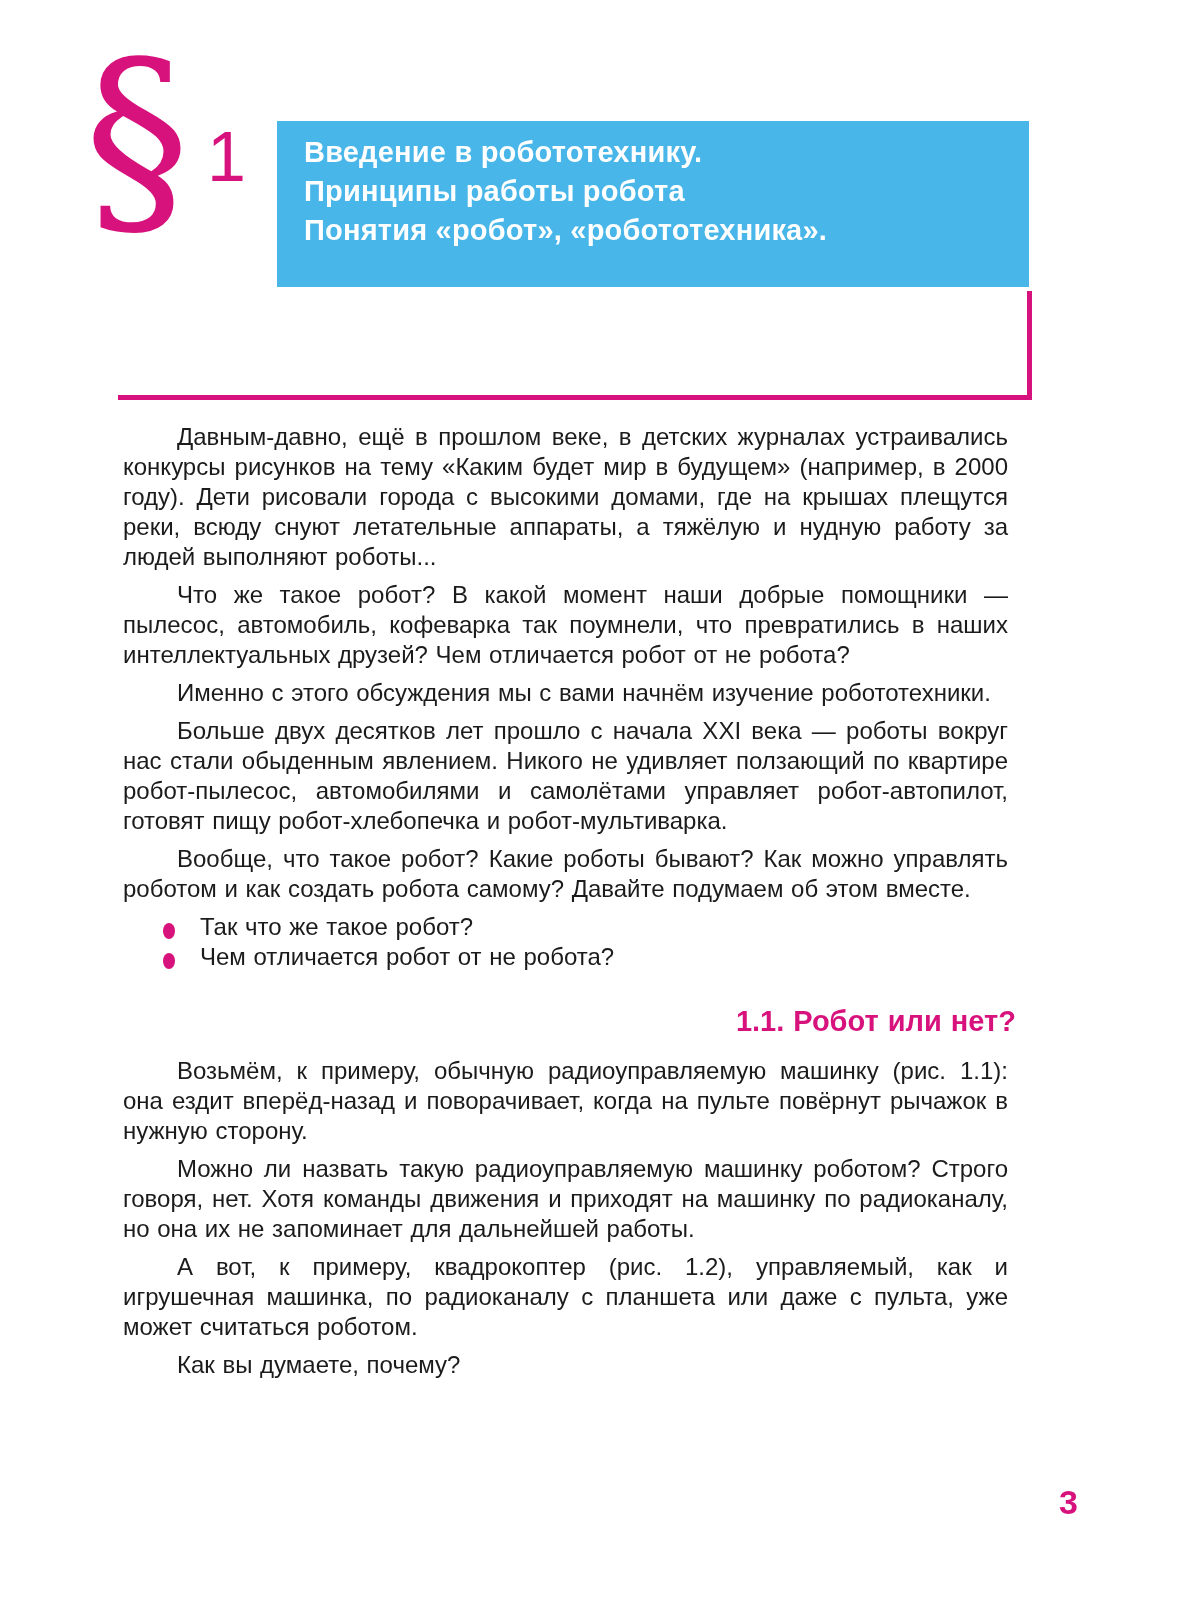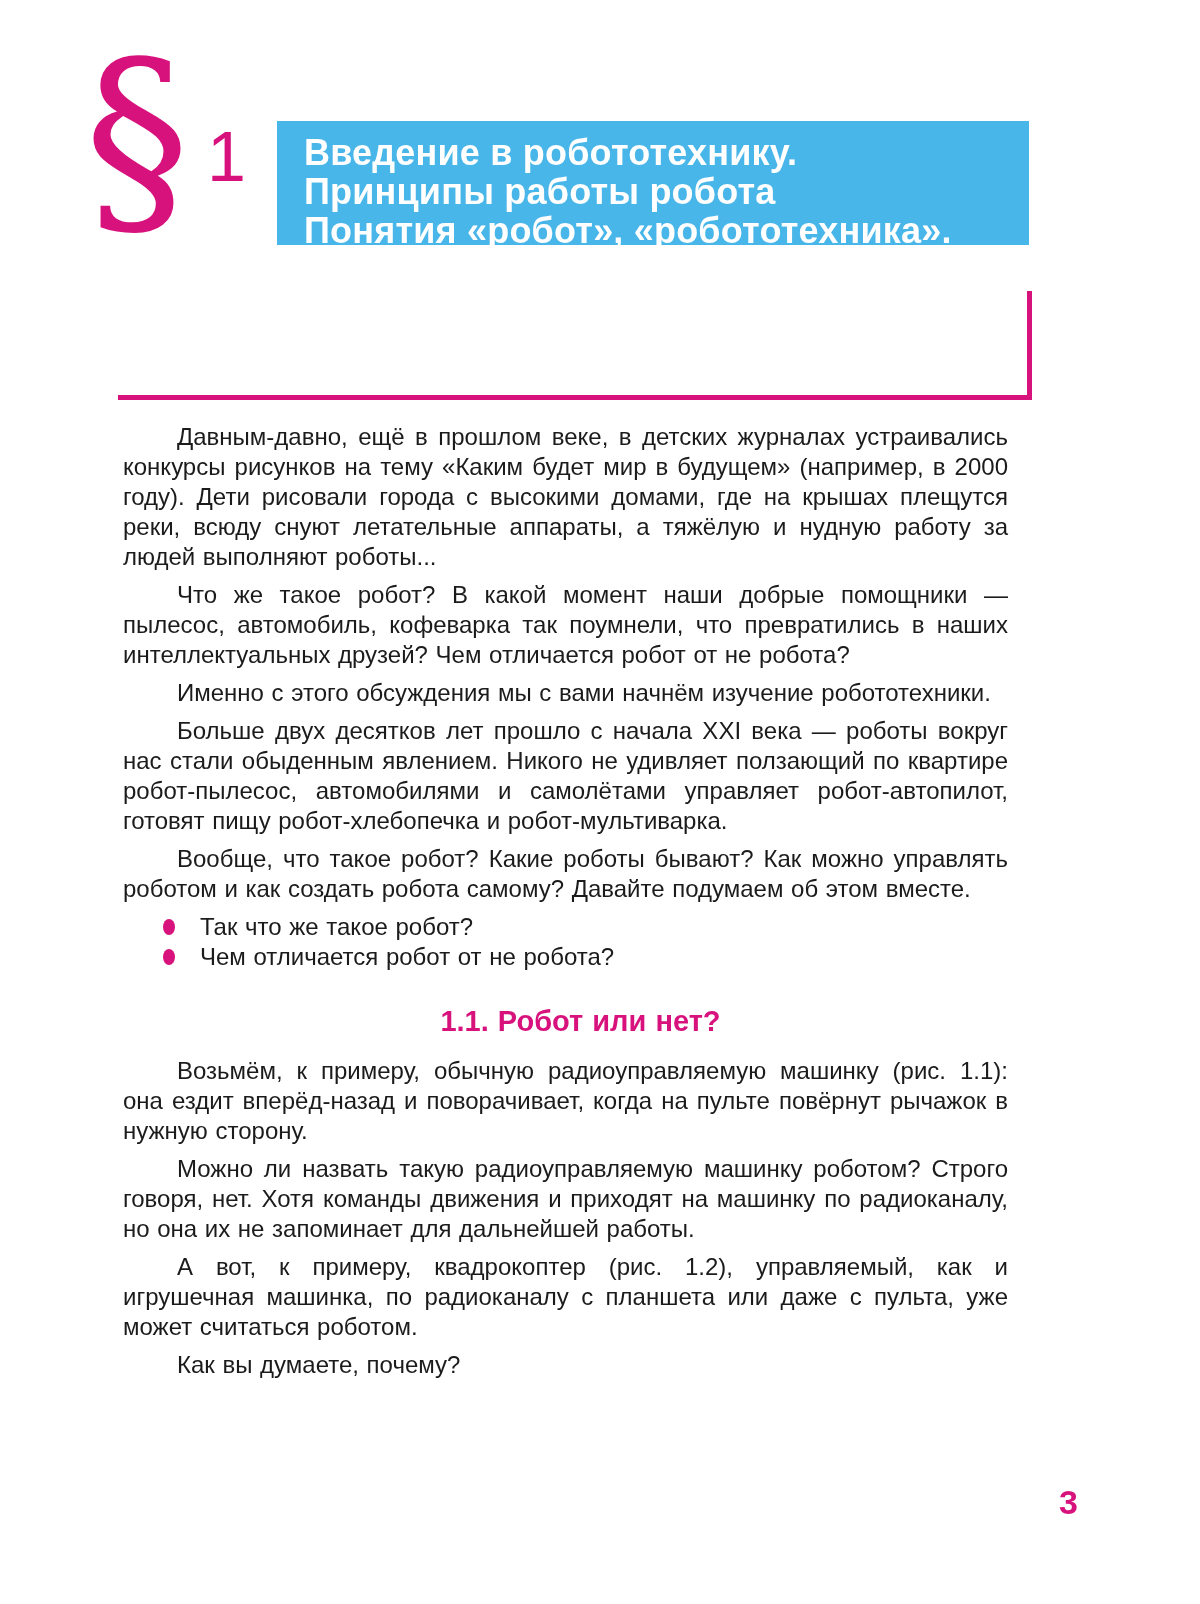--- a/index.html
+++ b/index.html
@@ -26,25 +26,25 @@
     color:var(--color-accent, var(--accent));
     user-select:none;
   }
   .section-number{
     position:absolute; left:207px; top:122px;
     font-size:70px; line-height:1; font-weight:400;
     color:var(--color-accent, var(--accent));
   }
   .title-box{
     position:absolute; left:277px; top:121px;
-    width:752px; height:124px;
+    width:752px; height:166px;
     background:var(--color-header_bg, var(--header-bg));
     color:var(--color-header_text, #ffffff);
     padding:12px 18px 0 27px;
-    font-weight:bold; font-size:36px; line-height:39px;
+    font-weight:bold; font-size:29px; line-height:39px;
     letter-spacing:0.2px;
   }
   
   .intro-wrap{
     position:absolute; left:118px; top:261px;
     width:914px; height:139px;
     border-bottom:5px solid var(--color-accent, var(--accent));
   }
   .intro-vrule{
     position:absolute; right:0; top:30px; bottom:0;
@@ -59,33 +59,33 @@
   }
   
   .body-text{
     position:absolute; left:115px; top:414px; width:901px;
     font-size:24px; line-height:30px;
     text-align:justify;
     word-spacing:0.04em;
   }
   .body-text p{ margin:8px; text-indent:54px; }
   .bullet-list{ list-style:none; margin:0; padding:0; }
-  .bullet-list li{ display:flex; }
+  .bullet-list li{ display:flex;align-items:center; }
   .bullet-dot{
     flex:0 0 auto;
     width:12px; height:16px; border-radius:50%;
     background:var(--color-accent, var(--accent));
     margin:7px 25px 0 48px;
   }
   .bullet-text{ flex:1 1 auto; text-align:justify; }
   .subsection-heading{
     margin:34px 0 18px 30px;
     font-size:29px; line-height:1.1; font-weight:bold;
     color:var(--color-accent, var(--accent));
-    text-align:center; text-indent:0;
+    text-align:right; text-indent:0;
   }
   
   .page-number{
     position:absolute; right:122px; bottom:82px;
     font-size:34px; font-weight:bold;
     color:var(--color-accent, var(--accent));
   }
 </style>
 </head>
 <body>

